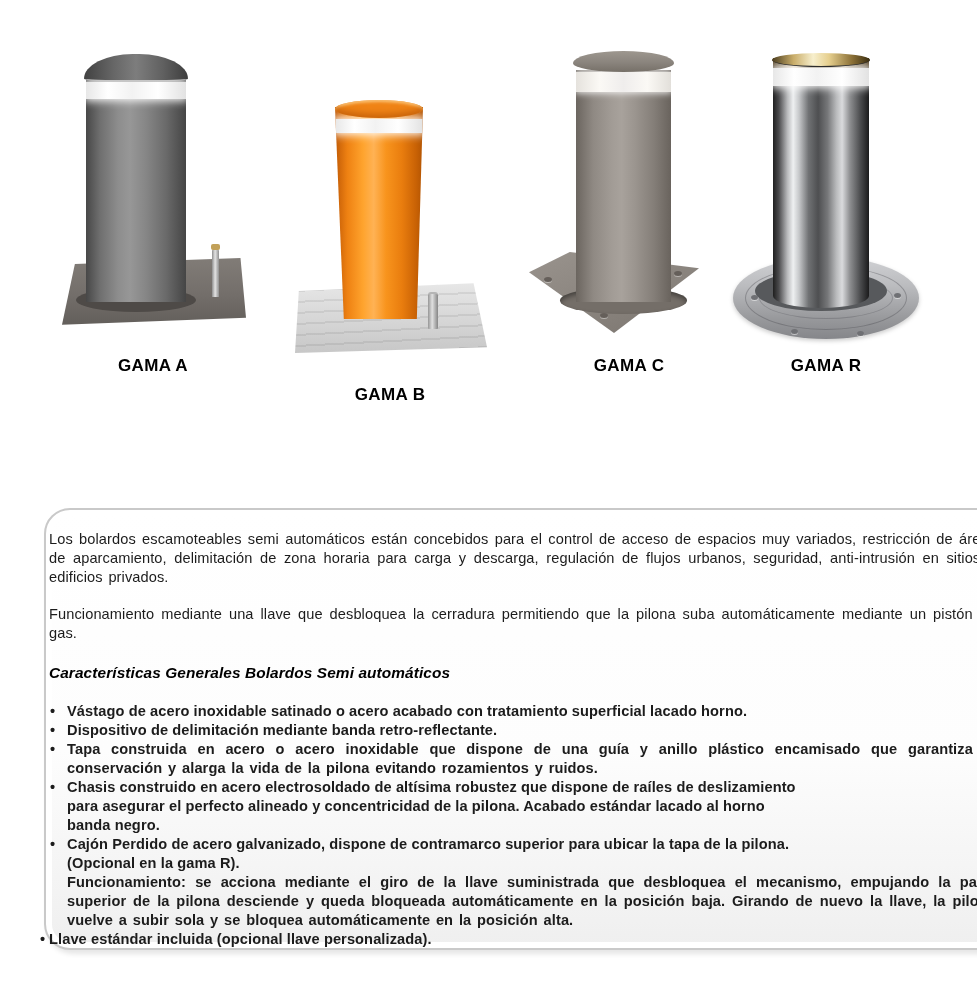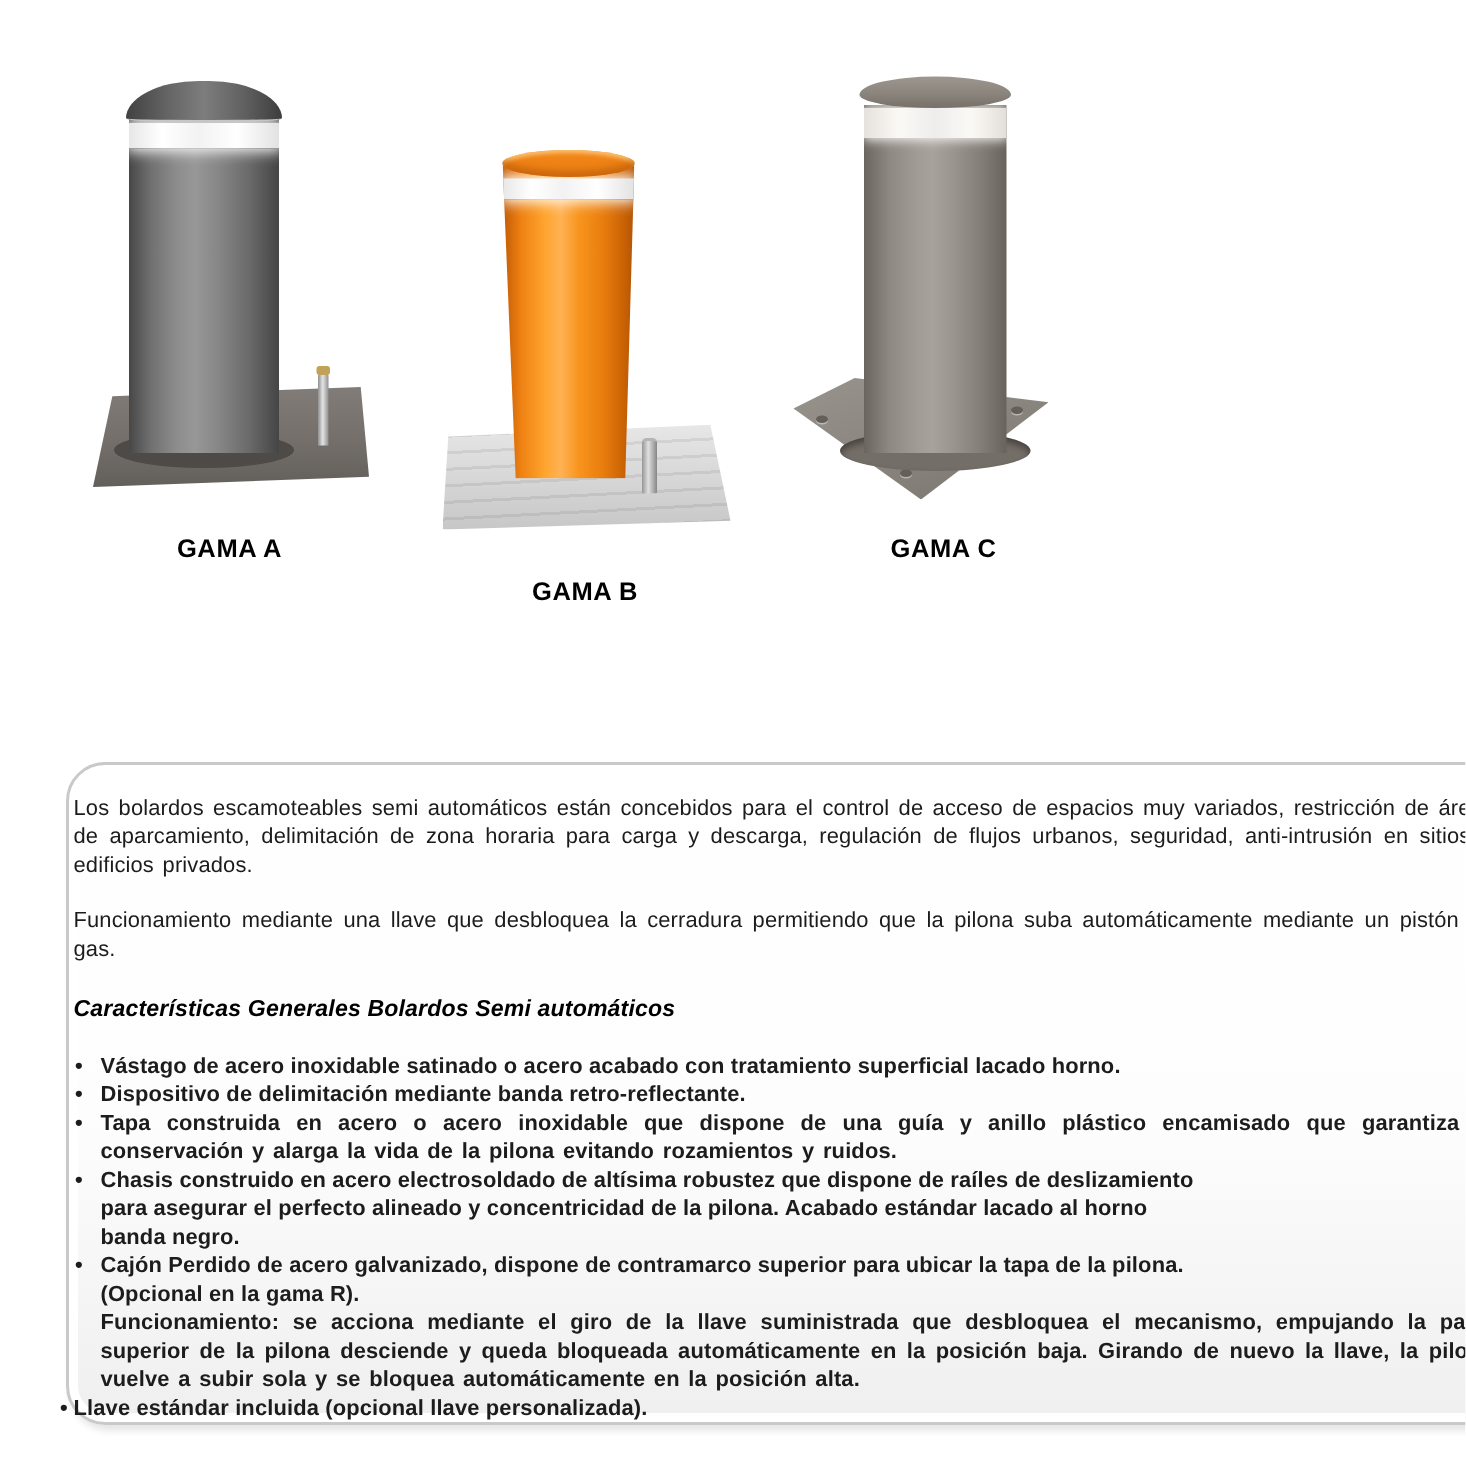--- a/index.html
+++ b/index.html
@@ -145,20 +145,35 @@
       <div class="c-hole c-hole3"></div>
       <div class="c-recess"></div>
       <div class="c-cyl">
         <div class="band c-band"></div>
       </div>
       <div class="c-cap"></div>
     </div>
     <figcaption class="caption">GAMA C</figcaption>
   </figure>
 
+  <figure class="figure" style="left:721px;top:45px;margin:0;">
+    <div class="photo">
+      <div class="r-flange"></div>
+      <div class="r-hole r-hole1"></div>
+      <div class="r-hole r-hole2"></div>
+      <div class="r-hole r-hole3"></div>
+      <div class="r-hole r-hole4"></div>
+      <div class="r-recess"></div>
+      <div class="r-cyl">
+        <div class="band r-band"></div>
+      </div>
+      <div class="r-cap"></div>
+    </div>
+    <figcaption class="caption">GAMA R</figcaption>
+  </figure>
 
   <section class="info-box">
     <p>Los bolardos escamoteables semi automáticos están concebidos para el control de acceso de espacios muy variados, restricción de áreas de aparcamiento, delimitación de zona horaria para carga y descarga, regulación de flujos urbanos, seguridad, anti-intrusión en sitios o edificios privados.</p>
     <p class="p2">Funcionamiento mediante una llave que desbloquea la cerradura permitiendo que la pilona suba automáticamente mediante un pistón de gas.</p>
     <h3>Características Generales Bolardos Semi automáticos</h3>
     <div class="bullets">
       <div class="bullet">
         <span class="bline">Vástago de acero inoxidable satinado o acero acabado con tratamiento superficial lacado horno.</span>
       </div>
       <div class="bullet">

